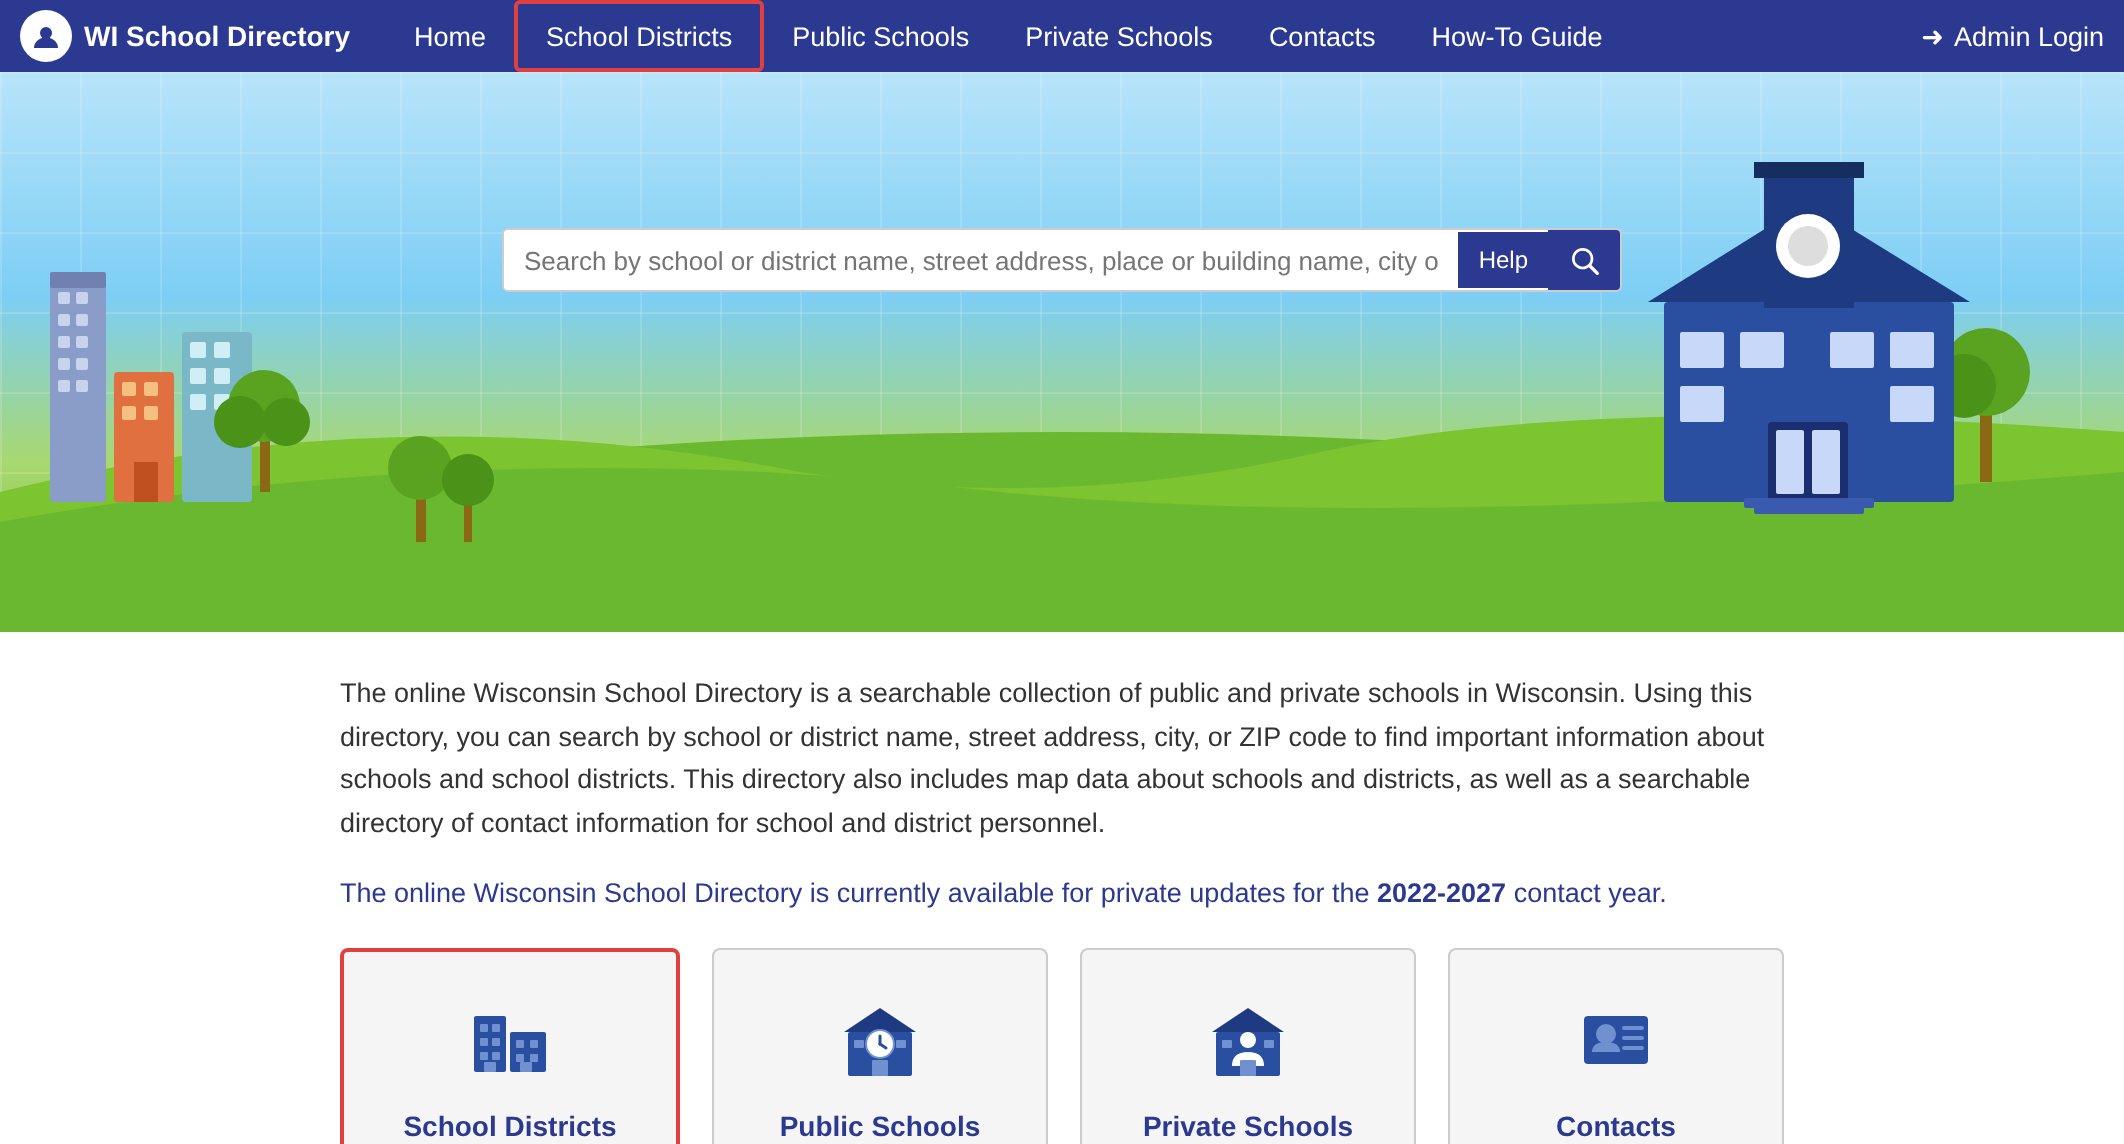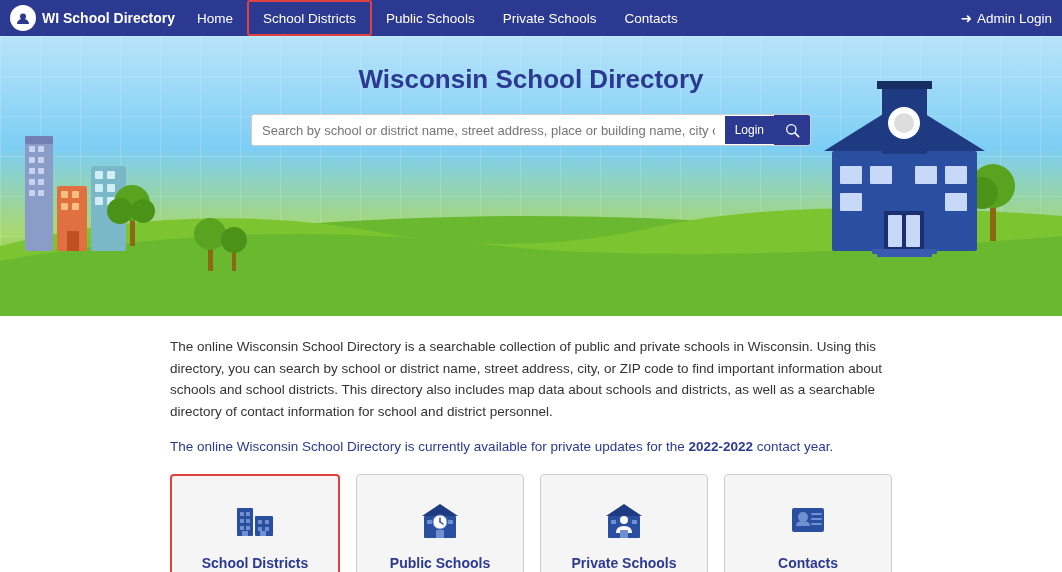--- a/index.html
+++ b/index.html
@@ -13,21 +13,21 @@
       height: 36px;
       padding: 0 10px;
     }
     .nav-logo {
       display: flex;
       align-items: center;
       gap: 6px;
       color: #fff;
       font-weight: bold;
       font-size: 14px;
-      margin-right: 8px;
+      margin-right: 18px;
     }
     .nav-logo-circle {
       width: 26px; height: 26px;
       border-radius: 50%;
       background: #fff;
       display: flex; align-items: center; justify-content: center;
     }
     .nav-logo-circle svg { width: 18px; height: 18px; }
     .nav-links {
       display: flex;
@@ -186,35 +186,35 @@
       </svg>
     </div>
     <span>WI School Directory</span>
   </div>
   <div class="nav-links">
     <a class="nav-link">Home</a>
     <a class="nav-link active">School Districts</a>
     <a class="nav-link">Public Schools</a>
     <a class="nav-link">Private Schools</a>
     <a class="nav-link">Contacts</a>
+    <a class="nav-link">How-To Guide</a>
   </div>
   <div class="nav-admin">
     <span>➜</span>
     <span>Admin Login</span>
   </div>
 </nav>
 
 <div class="hero">
   <div class="hero-grid"></div>
 
-  <div class="hero-title">Wisconsin School Directory</div>
 
   <div class="search-bar">
     <input class="search-input" type="text" placeholder="Search by school or district name, street address, place or building name, city or ZIP" style="">
-    <button class="search-help-btn">Login</button>
+    <button class="search-help-btn">Help</button>
     <button class="search-btn">
       <svg width="16" height="16" viewBox="0 0 24 24" fill="white">
         <circle cx="11" cy="11" r="7" stroke="white" stroke-width="2" fill="none"></circle>
         <line x1="16.5" y1="16.5" x2="22" y2="22" stroke="white" stroke-width="2.5" stroke-linecap="round"></line>
       </svg>
     </button>
   </div>
 
   <svg style="position:absolute;bottom:0;left:0;width:100%;height:200px;" viewBox="0 0 1062 200" preserveAspectRatio="none">
 
@@ -300,21 +300,21 @@
     <rect x="42" y="55" width="4" height="20" fill="#8B6914"></rect>
     <circle cx="44" cy="44" r="13" fill="#4a9218"></circle>
   </svg>
 </div>
 
 <div class="content">
   <p class="desc-text">
     <span>The online Wisconsin School Directory is a searchable collection of public and private schools in Wisconsin. Using this directory, you can search by school or district name, street address, city, or ZIP code to find important information about schools and school districts. This directory also includes map data about schools and districts, as well as a searchable directory of contact information for school and district personnel.</span>
   </p>
   <p class="update-text">
-    <span>The online Wisconsin School Directory is currently available for private updates for the </span><strong>2022-2022</strong><span> contact year.</span>
+    <span>The online Wisconsin School Directory is currently available for private updates for the </span><strong>2022-2027</strong><span> contact year.</span>
   </p>
 
   <div class="cards-row">
 
     <div class="card active-card">
       <div class="card-icon">
         <svg viewBox="0 0 44 44" fill="none">
 
           <rect x="4" y="10" width="16" height="28" fill="#2b4fa0" rx="1"></rect>
           <rect x="22" y="18" width="18" height="20" fill="#2b4fa0" rx="1"></rect>

